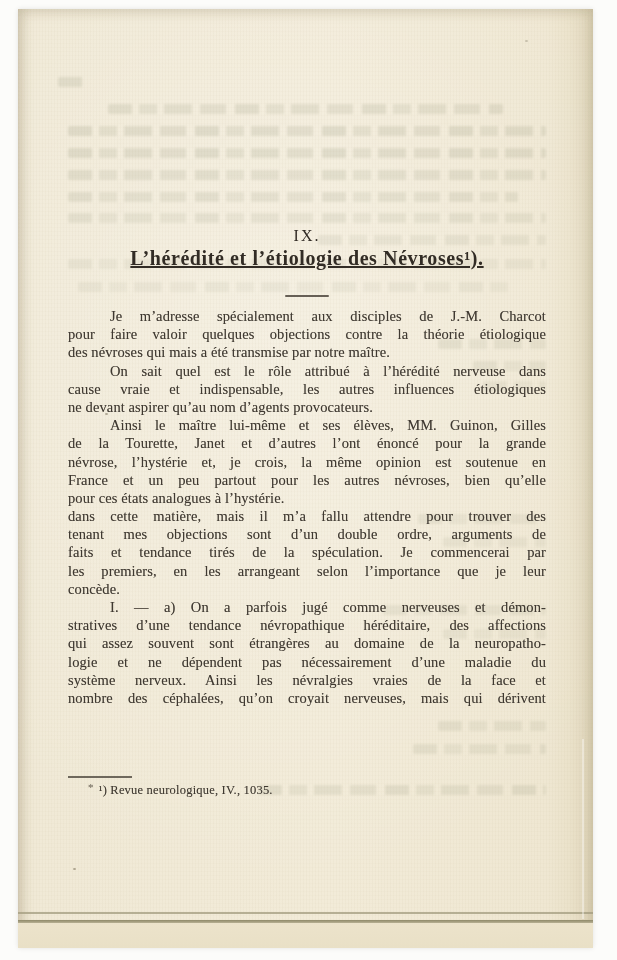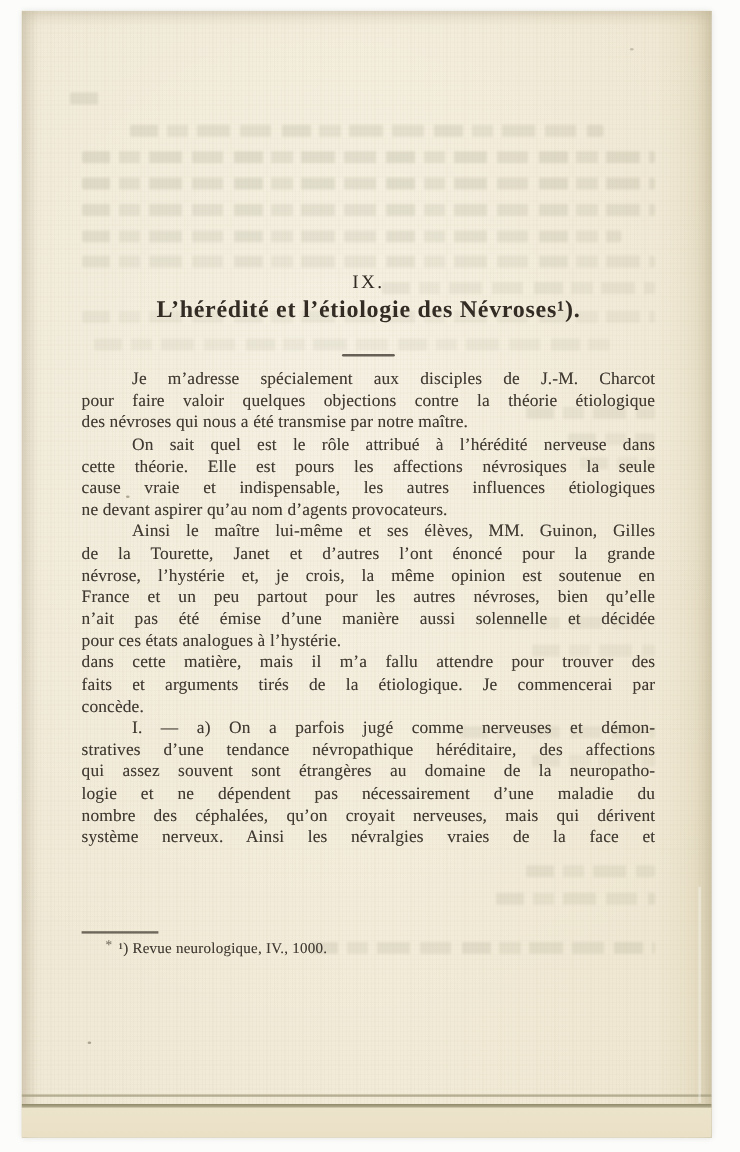--- a/index.html
+++ b/index.html
@@ -41,21 +41,21 @@
   .speck{position:absolute;width:3px;height:2px;border-radius:50%;background:rgba(90,80,58,.45);}
   
   .content{position:absolute;left:50px;top:0;width:478px;color:var(--ink,#3f3931);}
   .section-number{
     position:absolute;top:218px;left:0;width:100%;text-align:center;
     font-size:16px;letter-spacing:2px;color:var(--title-ink,#322c25);
   }
   .title{
     position:absolute;top:238px;left:0;width:100%;margin:0;text-align:center;
     font-size:20px;font-weight:bold;letter-spacing:.6px;
-    color:var(--title-ink,#322c25);white-space:nowrap;
+    color:var(--title-ink,#322c25);white-space:nowrap;text-decoration:underline;
   }
   .title-rule{
     position:absolute;top:286px;left:50%;transform:translateX(-50%);
     width:44px;height:2px;background:var(--rule,#4e473d);opacity:.85;border-radius:1px;
   }
   .body-text{
     position:absolute;top:298px;left:0;width:478px;
     font-size:14.5px;line-height:18.2px;letter-spacing:.1px;
     text-shadow:0 0 .4px rgba(63,57,49,.4);
   }
@@ -116,43 +116,43 @@
     <div class="speck" style="left:55px;top:859px;"></div>
     <div class="speck" style="left:507px;top:31px;opacity:.6;"></div>
 
     <div class="content">
       <div class="section-number">IX.</div>
       <h1 class="title">L’hérédité et l’étiologie des Névroses¹).</h1>
       <div class="title-rule"></div>
       <div class="body-text">
           <div class="line indent">Je m’adresse spécialement aux disciples de J.-M. Charcot</div>
           <div class="line">pour faire valoir quelques objections contre la théorie étiologique</div>
-          <div class="line para-end">des névroses qui nous a été transmise par notre maître.</div>
+          <div class="line para-end">des névroses qui mais a été transmise par notre maître.</div>
           <div class="line indent">On sait quel est le rôle attribué à l’hérédité nerveuse dans</div>
-          <div class="line">cette théorie. Elle est pours les affections névrosiques la seule</div>
           <div class="line">cause vraie et indispensable, les autres influences étiologiques</div>
           <div class="line para-end">ne devant aspirer qu’au nom d’agents provocateurs.</div>
           <div class="line indent">Ainsi le maître lui-même et ses élèves, MM. Guinon, Gilles</div>
           <div class="line">de la Tourette, Janet et d’autres l’ont énoncé pour la grande</div>
           <div class="line">névrose, l’hystérie et, je crois, la même opinion est soutenue en</div>
           <div class="line">France et un peu partout pour les autres névroses, bien qu’elle</div>
-          <div class="line">n’ait pas été émise d’une manière aussi solennelle et décidée</div>
           <div class="line para-end">pour ces états analogues à l’hystérie.</div>
           <div class="line">dans cette matière, mais il m’a fallu attendre pour trouver des</div>
-          <div class="line">faits et arguments tirés de la étiologique. Je commencerai par</div>
+          <div class="line">tenant mes objections sont d’un double ordre, arguments de</div>
+          <div class="line">faits et tendance tirés de la spéculation. Je commencerai par</div>
+          <div class="line">les premiers, en les arrangeant selon l’importance que je leur</div>
           <div class="line para-end">concède.</div>
           <div class="line indent">I. — a) On a parfois jugé comme nerveuses et démon-</div>
           <div class="line">stratives d’une tendance névropathique héréditaire, des affections</div>
           <div class="line">qui assez souvent sont étrangères au domaine de la neuropatho-</div>
           <div class="line">logie et ne dépendent pas nécessairement d’une maladie du</div>
+          <div class="line">système nerveux. Ainsi les névralgies vraies de la face et</div>
           <div class="line">nombre des céphalées, qu’on croyait nerveuses, mais qui dérivent</div>
-          <div class="line">système nerveux. Ainsi les névralgies vraies de la face et</div>
         </div>
       <div class="footnote-rule"></div>
-      <div class="footnote"><span class="mark">*</span><span>¹) Revue neurologique, IV., 1000.</span></div>
+      <div class="footnote"><span class="mark">*</span><span>¹) Revue neurologique, IV., 1035.</span></div>
     </div>
 
     <div class="edge-band"></div>
     <div class="edge-line-1"></div>
     <div class="edge-line-2"></div>
     <div class="right-sheen"></div>
   </div>
 </div>
 
 </body></html>

